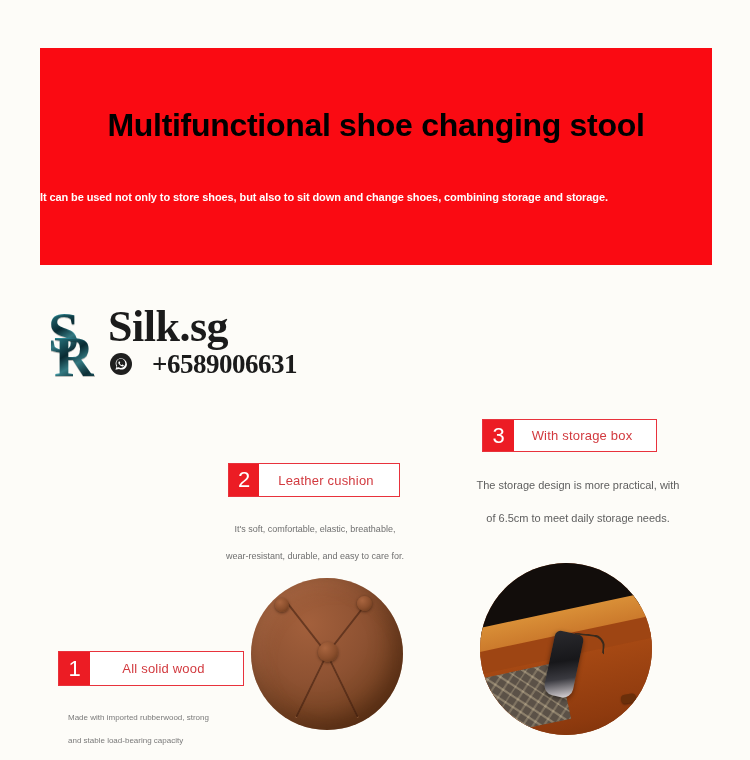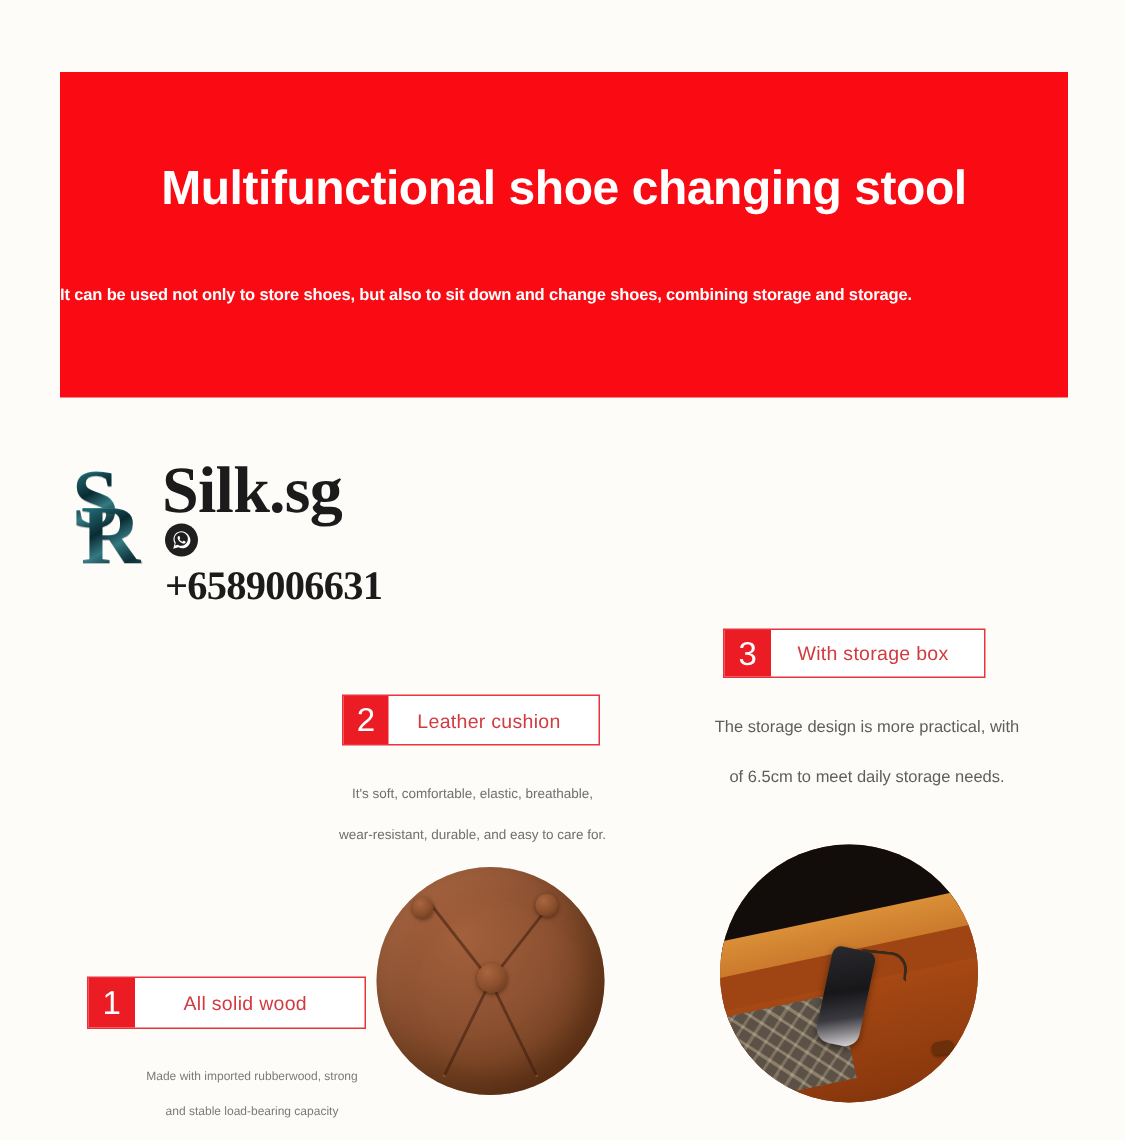--- a/index.html
+++ b/index.html
@@ -32,21 +32,21 @@
     background: #fa0a12;
     overflow: hidden;
   }
   .hero-title {
     position: absolute;
     left: 0;
     top: 0;
     width: 672px;
     text-align: center;
     margin-top: 58px;
-    color: #ffffff;
+    color: #000000;
     font-family: "Liberation Sans", sans-serif;
     font-size: 32px;
     font-weight: bold;
     letter-spacing: -0.3px;
     line-height: 38px;
     white-space: nowrap;
   }
   .hero-sub {
     position: absolute;
     left: 0;
@@ -107,23 +107,22 @@
     line-height: 48px;
     font-weight: bold;
     color: #1b1b1b;
     letter-spacing: -0.5px;
   }
   .logo-phone-row {
     position: absolute;
     left: 64px;
     top: 46px;
     display: flex;
-    align-items: flex-start;
-    gap: 4px;
-    flex-direction: column;
+    align-items: center;
+    gap: 20px;
   }
   .wa-icon {
     width: 22px;
     height: 22px;
     border-radius: 50%;
     background: #1f1f1f;
     display: inline-flex;
     align-items: center;
     justify-content: center;
     flex: 0 0 auto;
@@ -185,21 +184,21 @@
   }
   .desc .line { white-space: nowrap; }
 
   #desc-1 {
     left: 62px;
     top: 706px;
     width: 200px;
     font-size: 8px;
     line-height: 23px;
     color: #7a7a7a;
-    text-align: center;
+    text-align: left;
     padding-left: 6px;
   }
   #desc-2 {
     left: 222px;
     top: 516px;
     width: 186px;
     font-size: 9px;
     line-height: 27px;
     color: #6f6f6f;
     text-align: center;

